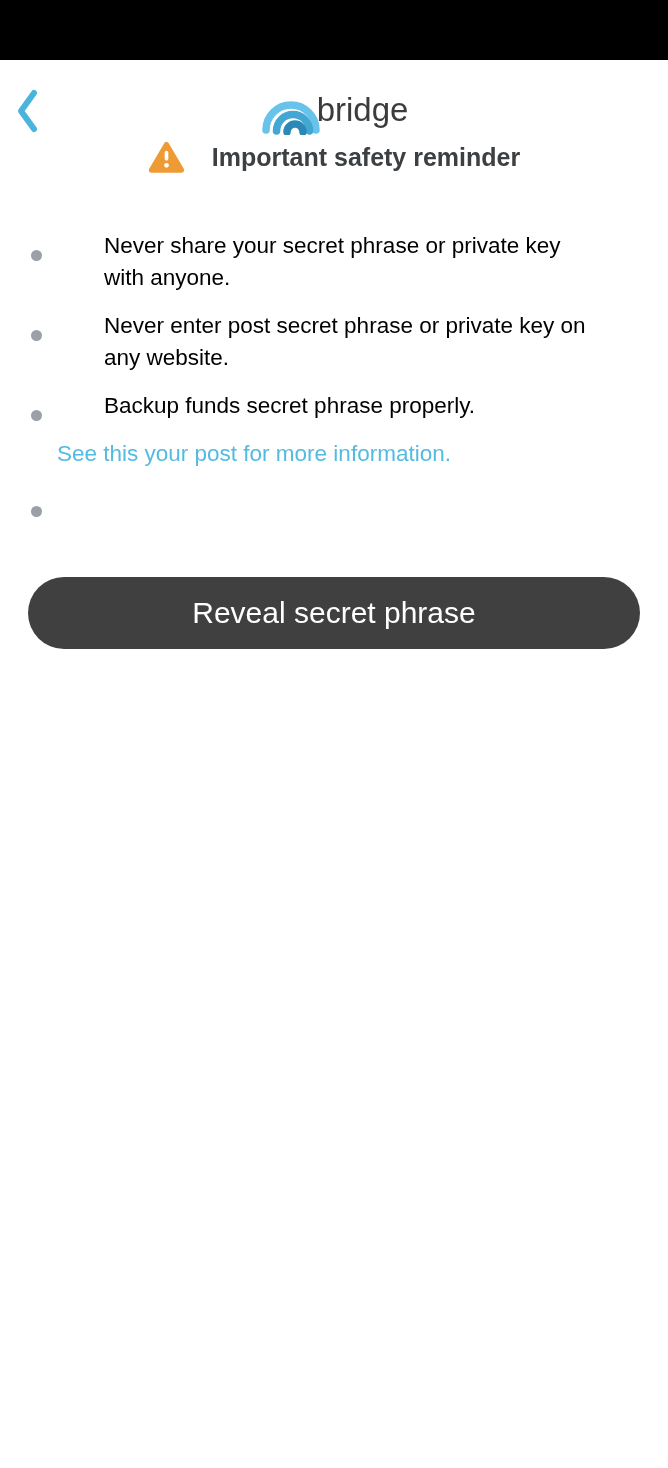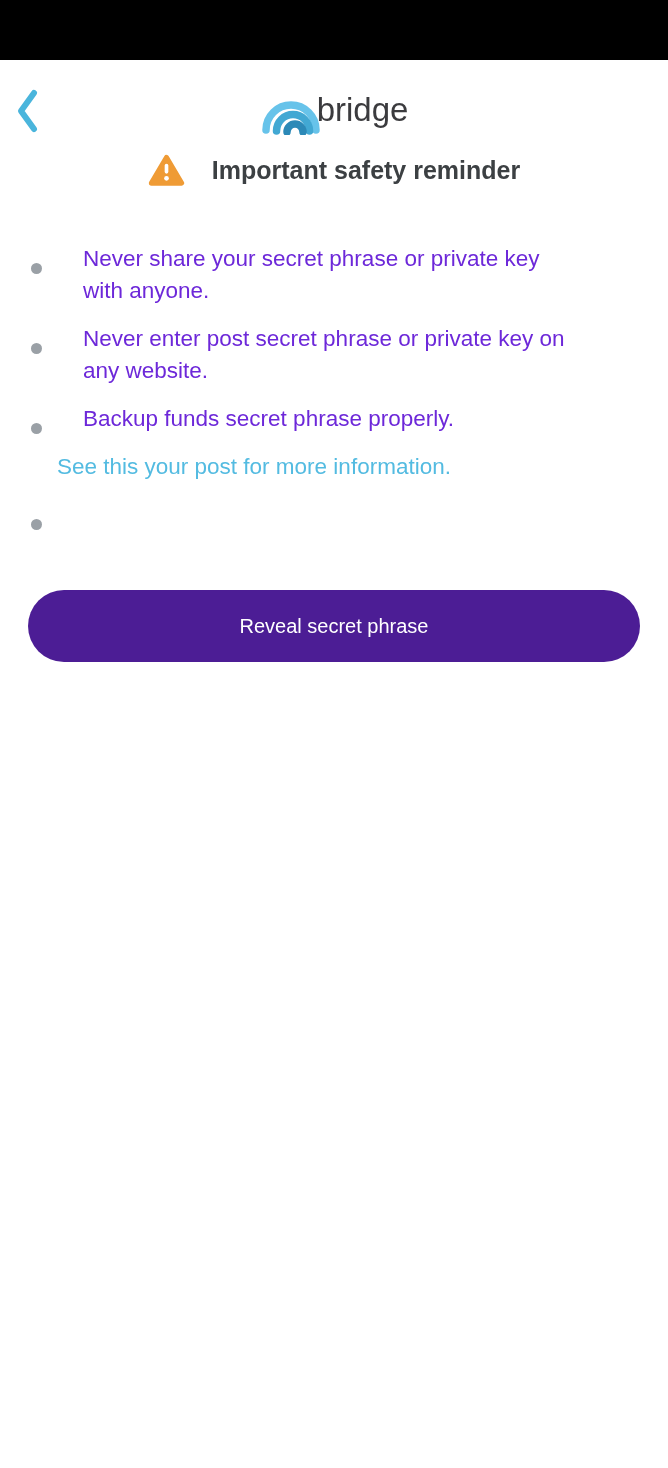--- a/index.html
+++ b/index.html
@@ -43,21 +43,20 @@
     font-size: 33px;
     color: #3b3b3e;
     margin-left: -5px;
     letter-spacing: 0px;
   }
   .heading {
     display: flex;
     align-items: center;
     justify-content: center;
     gap: 27px;
-    margin-top: 13px;
     height: 42px;
   }
   .page-title {
     margin: 0;
     font-size: 25px;
     font-weight: bold;
     color: #3c4043;
   }
   .safety-list {
     list-style: none;
@@ -71,24 +70,24 @@
   .dot {
     flex: none;
     width: 11px;
     height: 11px;
     border-radius: 50%;
     background: #9aa0a6;
     margin-left: 31px;
     margin-top: 20px;
   }
   .s-text {
-    margin: 0 0 0 41px;
+    margin: 0 0 0 62px;
     font-size: 22.5px;
     line-height: 32px;
-    color: #6d28d9;
+    color: #000000;
     white-space: pre-line;
   }
   .link-row {
     margin-bottom: 16px;
   }
   .blog-link {
     display: inline-block;
     margin-left: 57px;
     font-size: 22.5px;
     line-height: 32px;
@@ -96,24 +95,24 @@
     text-decoration: none;
     cursor: pointer;
   }
   .reveal-btn {
     display: block;
     margin: 60px 28px 0 28px;
     width: 612px;
     height: 72px;
     border: none;
     border-radius: 36px;
-    background: #4c1d95;
+    background: #404040;
     color: #ffffff;
     font-family: "Liberation Sans", sans-serif;
-    font-size: 20px;
+    font-size: 30px;
     cursor: pointer;
   }
 </style>
 </head>
 <body>
 
 <div class="screen">
 
   <div class="status-bar"></div>
 

